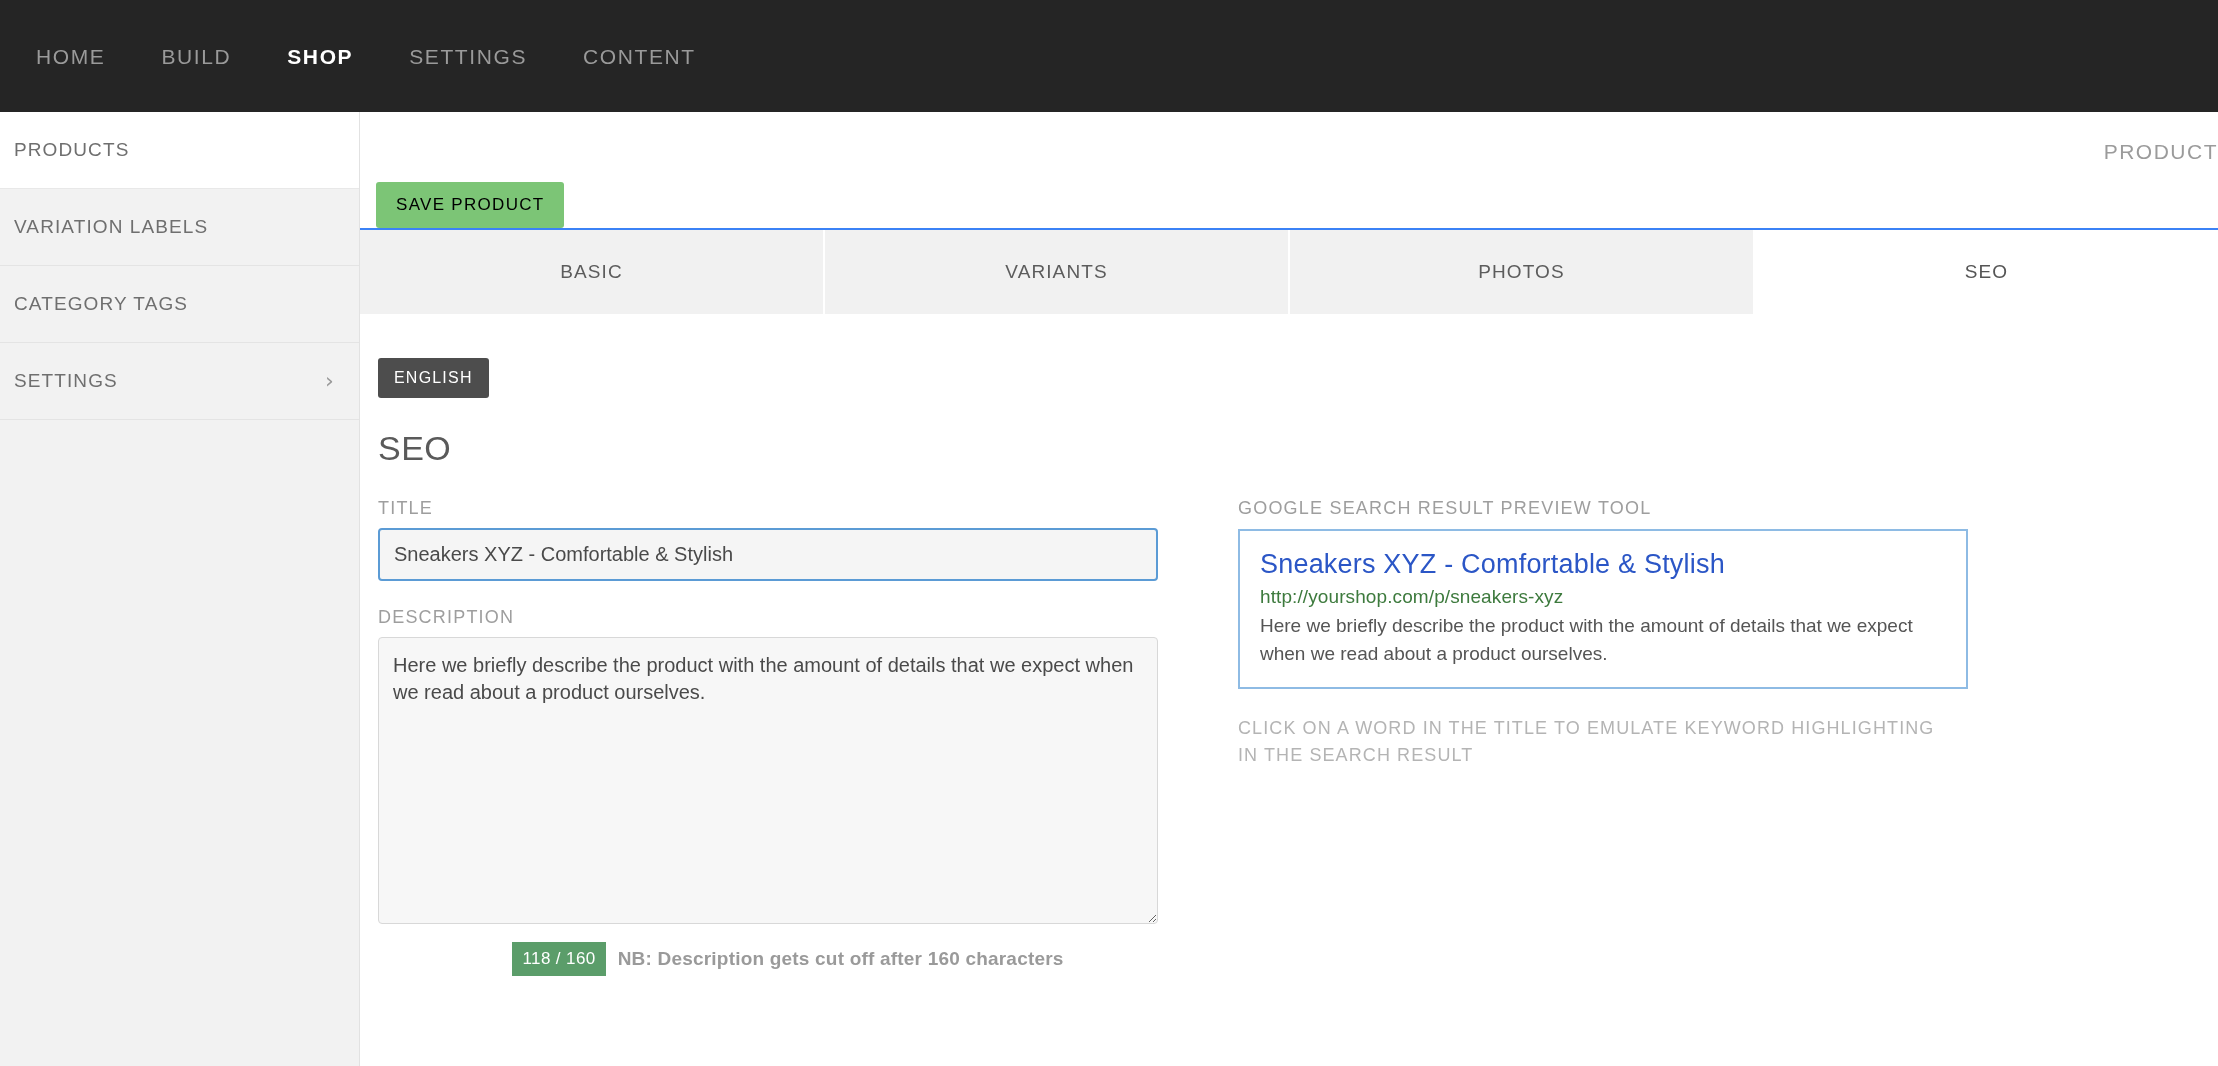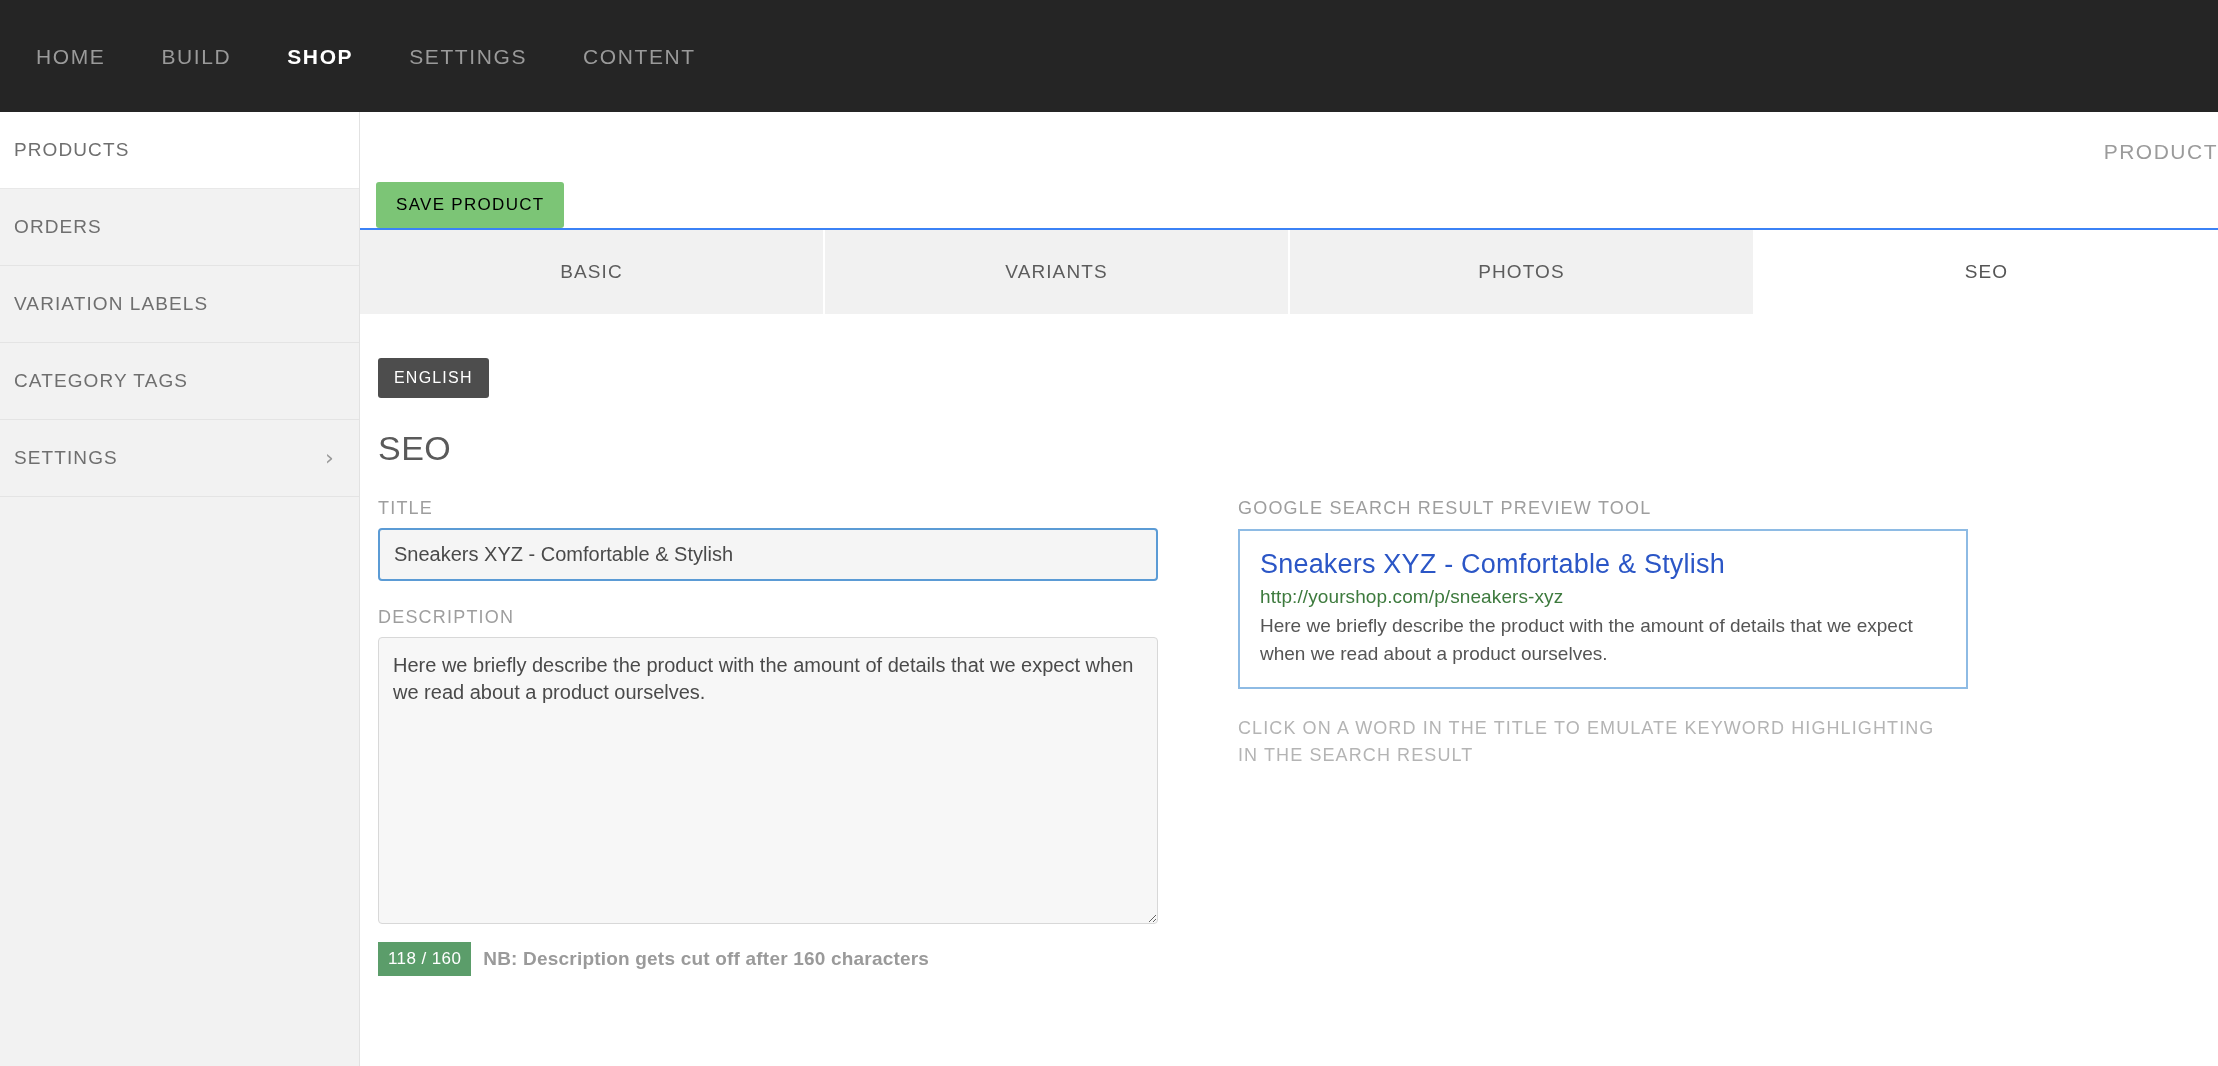--- a/index.html
+++ b/index.html
@@ -162,21 +162,21 @@
     font-size: 20px;
     line-height: 1.35;
     color: #4a4a4a;
     font-family: "Liberation Sans", sans-serif;
     resize: both;
     outline: none;
   }
 
   .fld-gap { margin-top: 26px; }
 
-  .counter-row { display: flex; align-items: center; margin-top: 14px; }
+  .counter-row { display: flex; align-items: center; margin-top: 14px; justify-content: center; }
   .counter-badge {
     background: #5b9d6a;
     color: #ffffff;
     font-size: 17px;
     padding: 7px 10px;
     letter-spacing: 0.4px;
   }
   .counter-note {
     margin-left: 12px;
     font-size: 19px;
@@ -246,23 +246,20 @@
   <div class="topnav-item">CONTENT</div>
 </div>
 
 <div class="shell">
 
   <div class="sidebar">
     <div class="side-item active">
       <span class="side-label">PRODUCTS</span>
     </div>
     <div class="side-item">
-      <span class="side-label">ORDERS</span>
-    </div>
-    <div class="side-item">
       <span class="side-label">VARIATION LABELS</span>
     </div>
     <div class="side-item">
       <span class="side-label">CATEGORY TAGS</span>
     </div>
     <div class="side-item">
       <span class="side-label">SETTINGS</span>
       <span class="chev">›</span>
     </div>
   </div>

